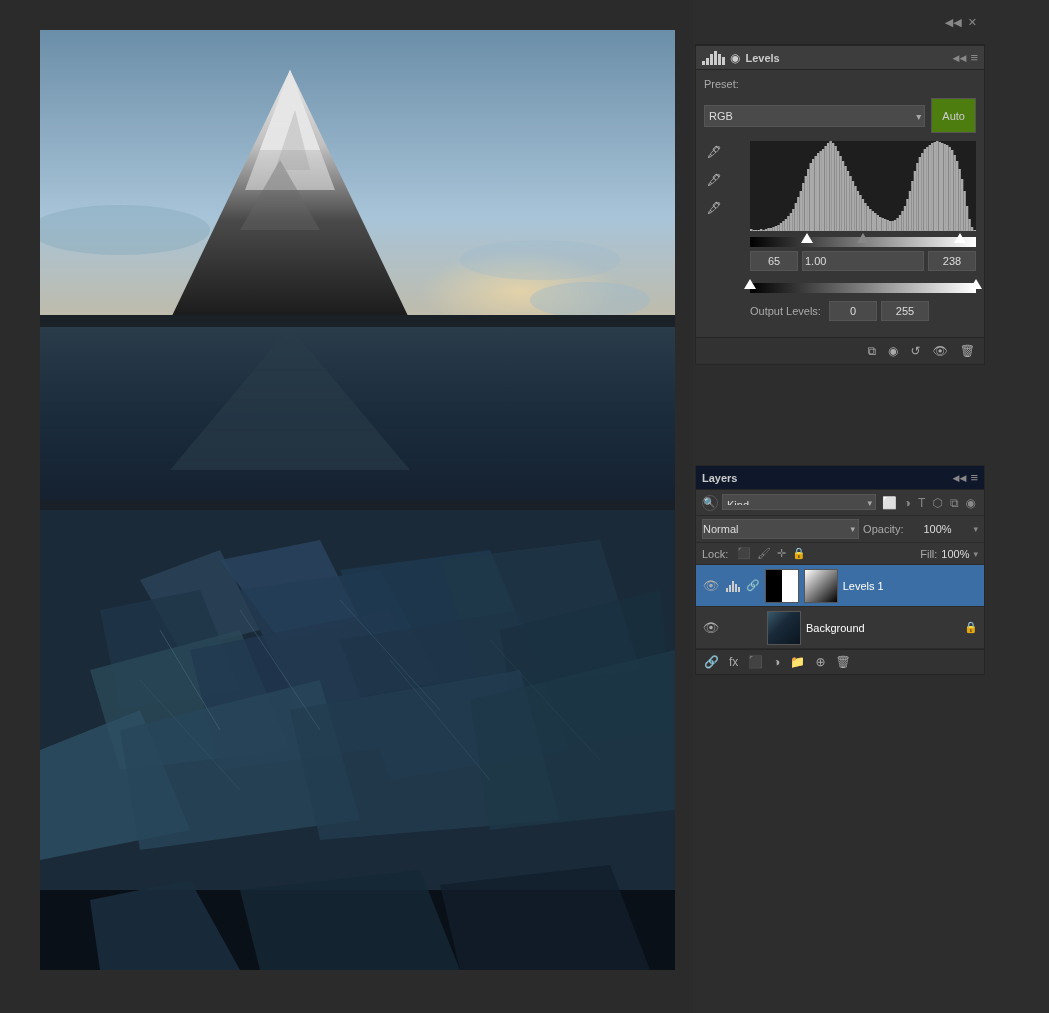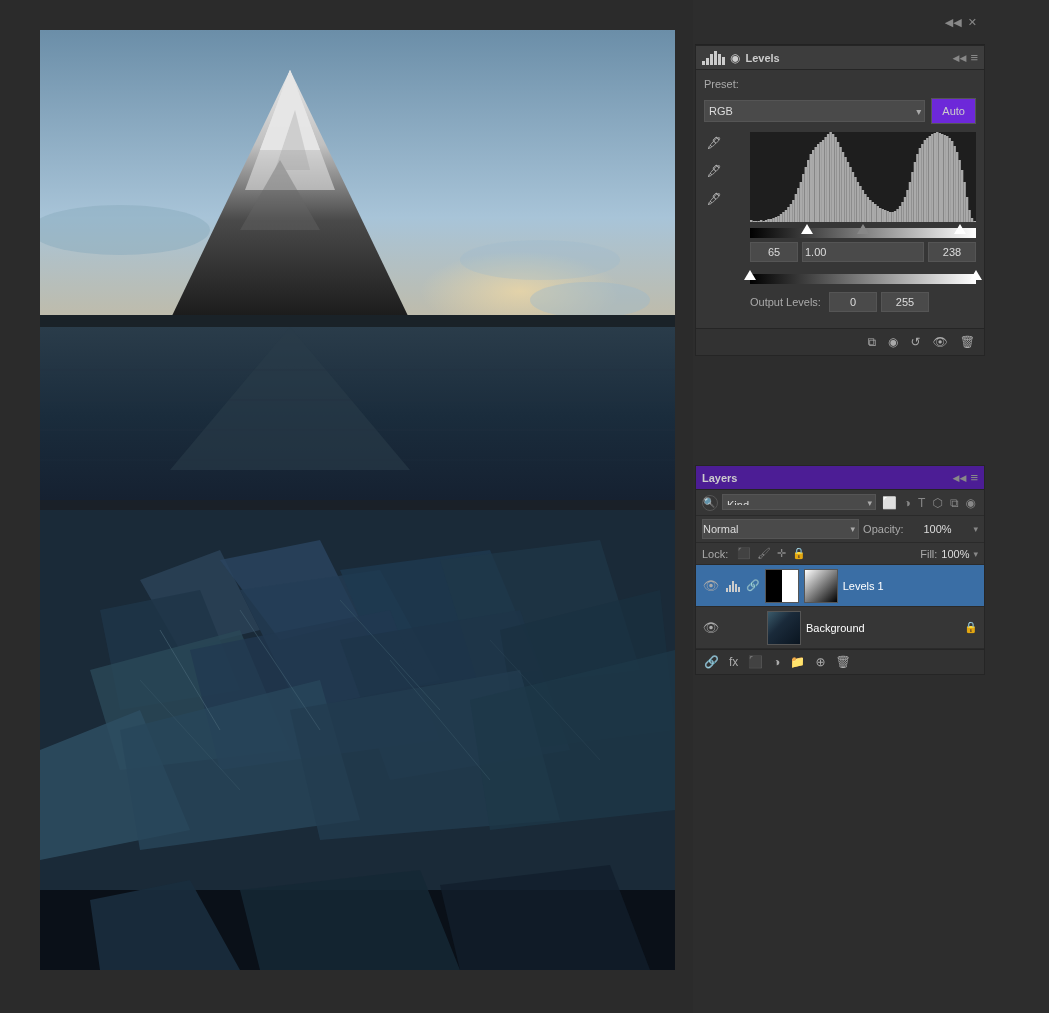--- a/index.html
+++ b/index.html
@@ -173,25 +173,25 @@
       color: #ddd;
       font-size: 11px;
       height: 22px;
       padding: 0 4px;
       appearance: none;
       -webkit-appearance: none;
       cursor: pointer;
     }
 
     .auto-btn {
-      background: #6d28d9;
+      background: #4d7c0f;
       border: 1px solid #555;
       color: #ccc;
       font-size: 11px;
-      height: 26px;
+      height: 35px;
       padding: 0 10px;
       cursor: pointer;
     }
 
     
     .histogram-container {
       background: #1e1e1e;
       height: 90px;
       margin-bottom: 2px;
       position: relative;
@@ -265,21 +265,21 @@
     .layers-panel {
       position: absolute;
       top: 465px;
       left: 695px;
       width: 290px;
       background: #363636;
       border: 1px solid #252525;
     }
 
     .layers-header {
-      background: #4c1d95;
+      background: #0f172a;
       height: 24px;
       display: flex;
       align-items: center;
       justify-content: space-between;
       padding: 0 6px;
       border-bottom: 1px solid #252525;
     }
 
     .layers-title {
       font-size: 11px;

